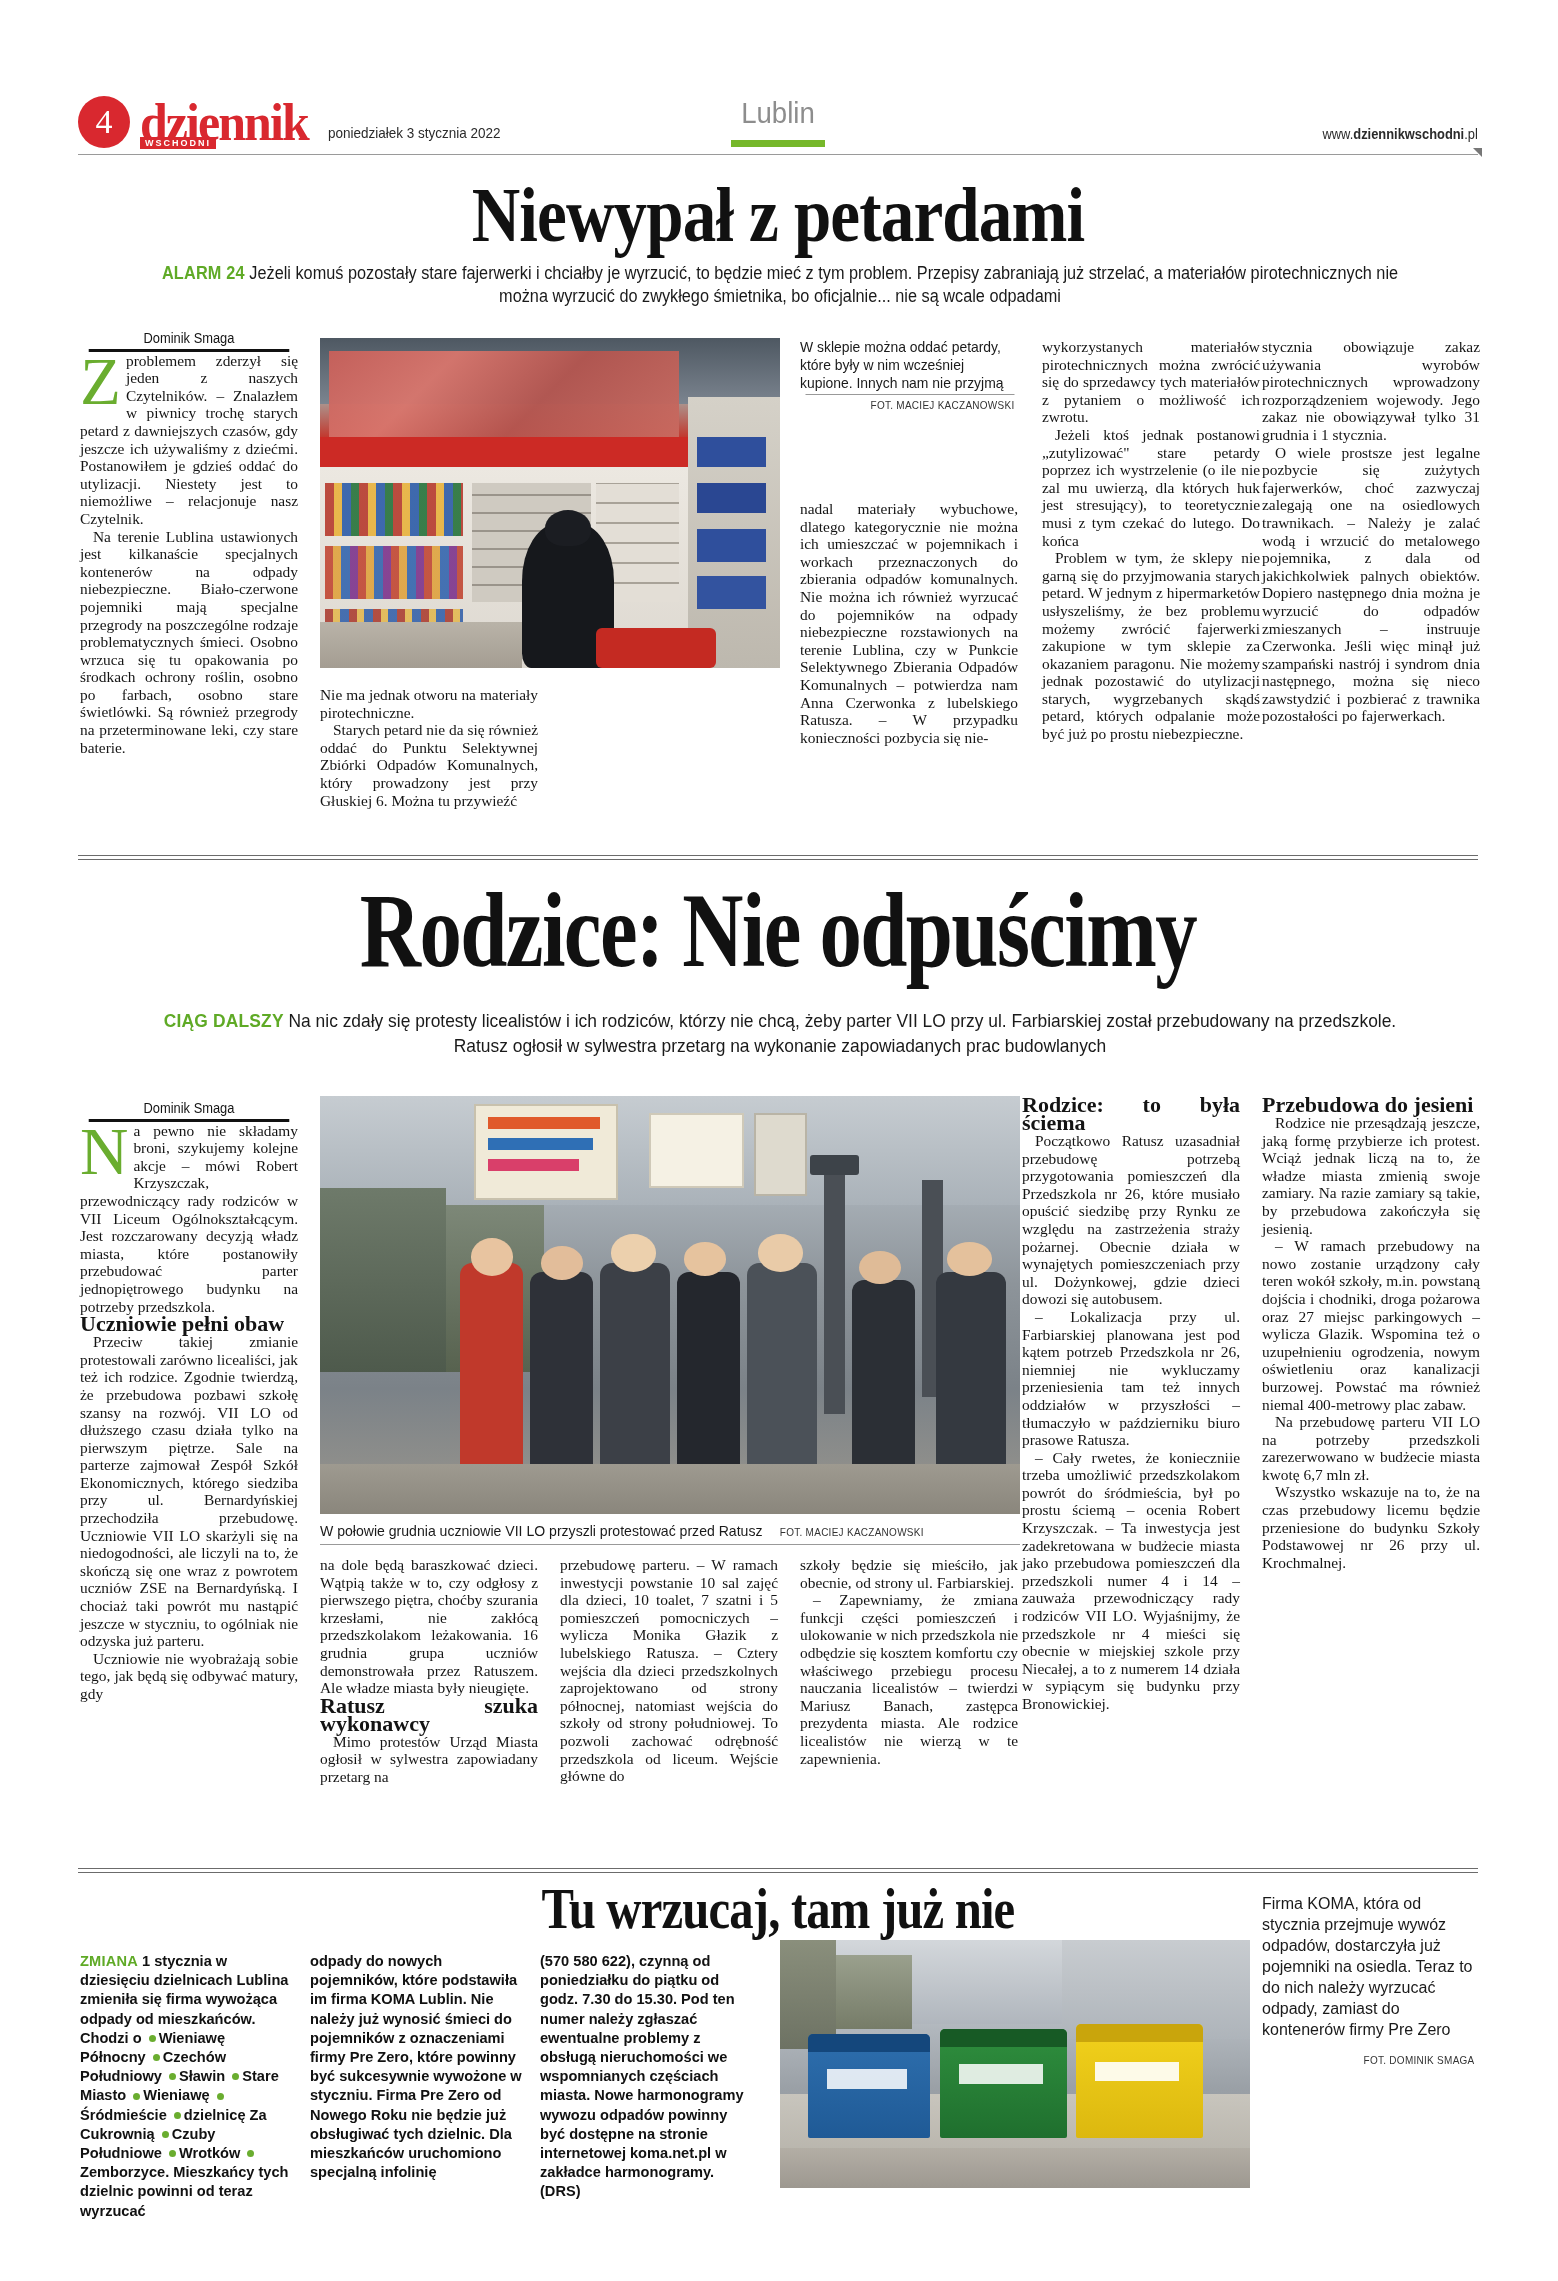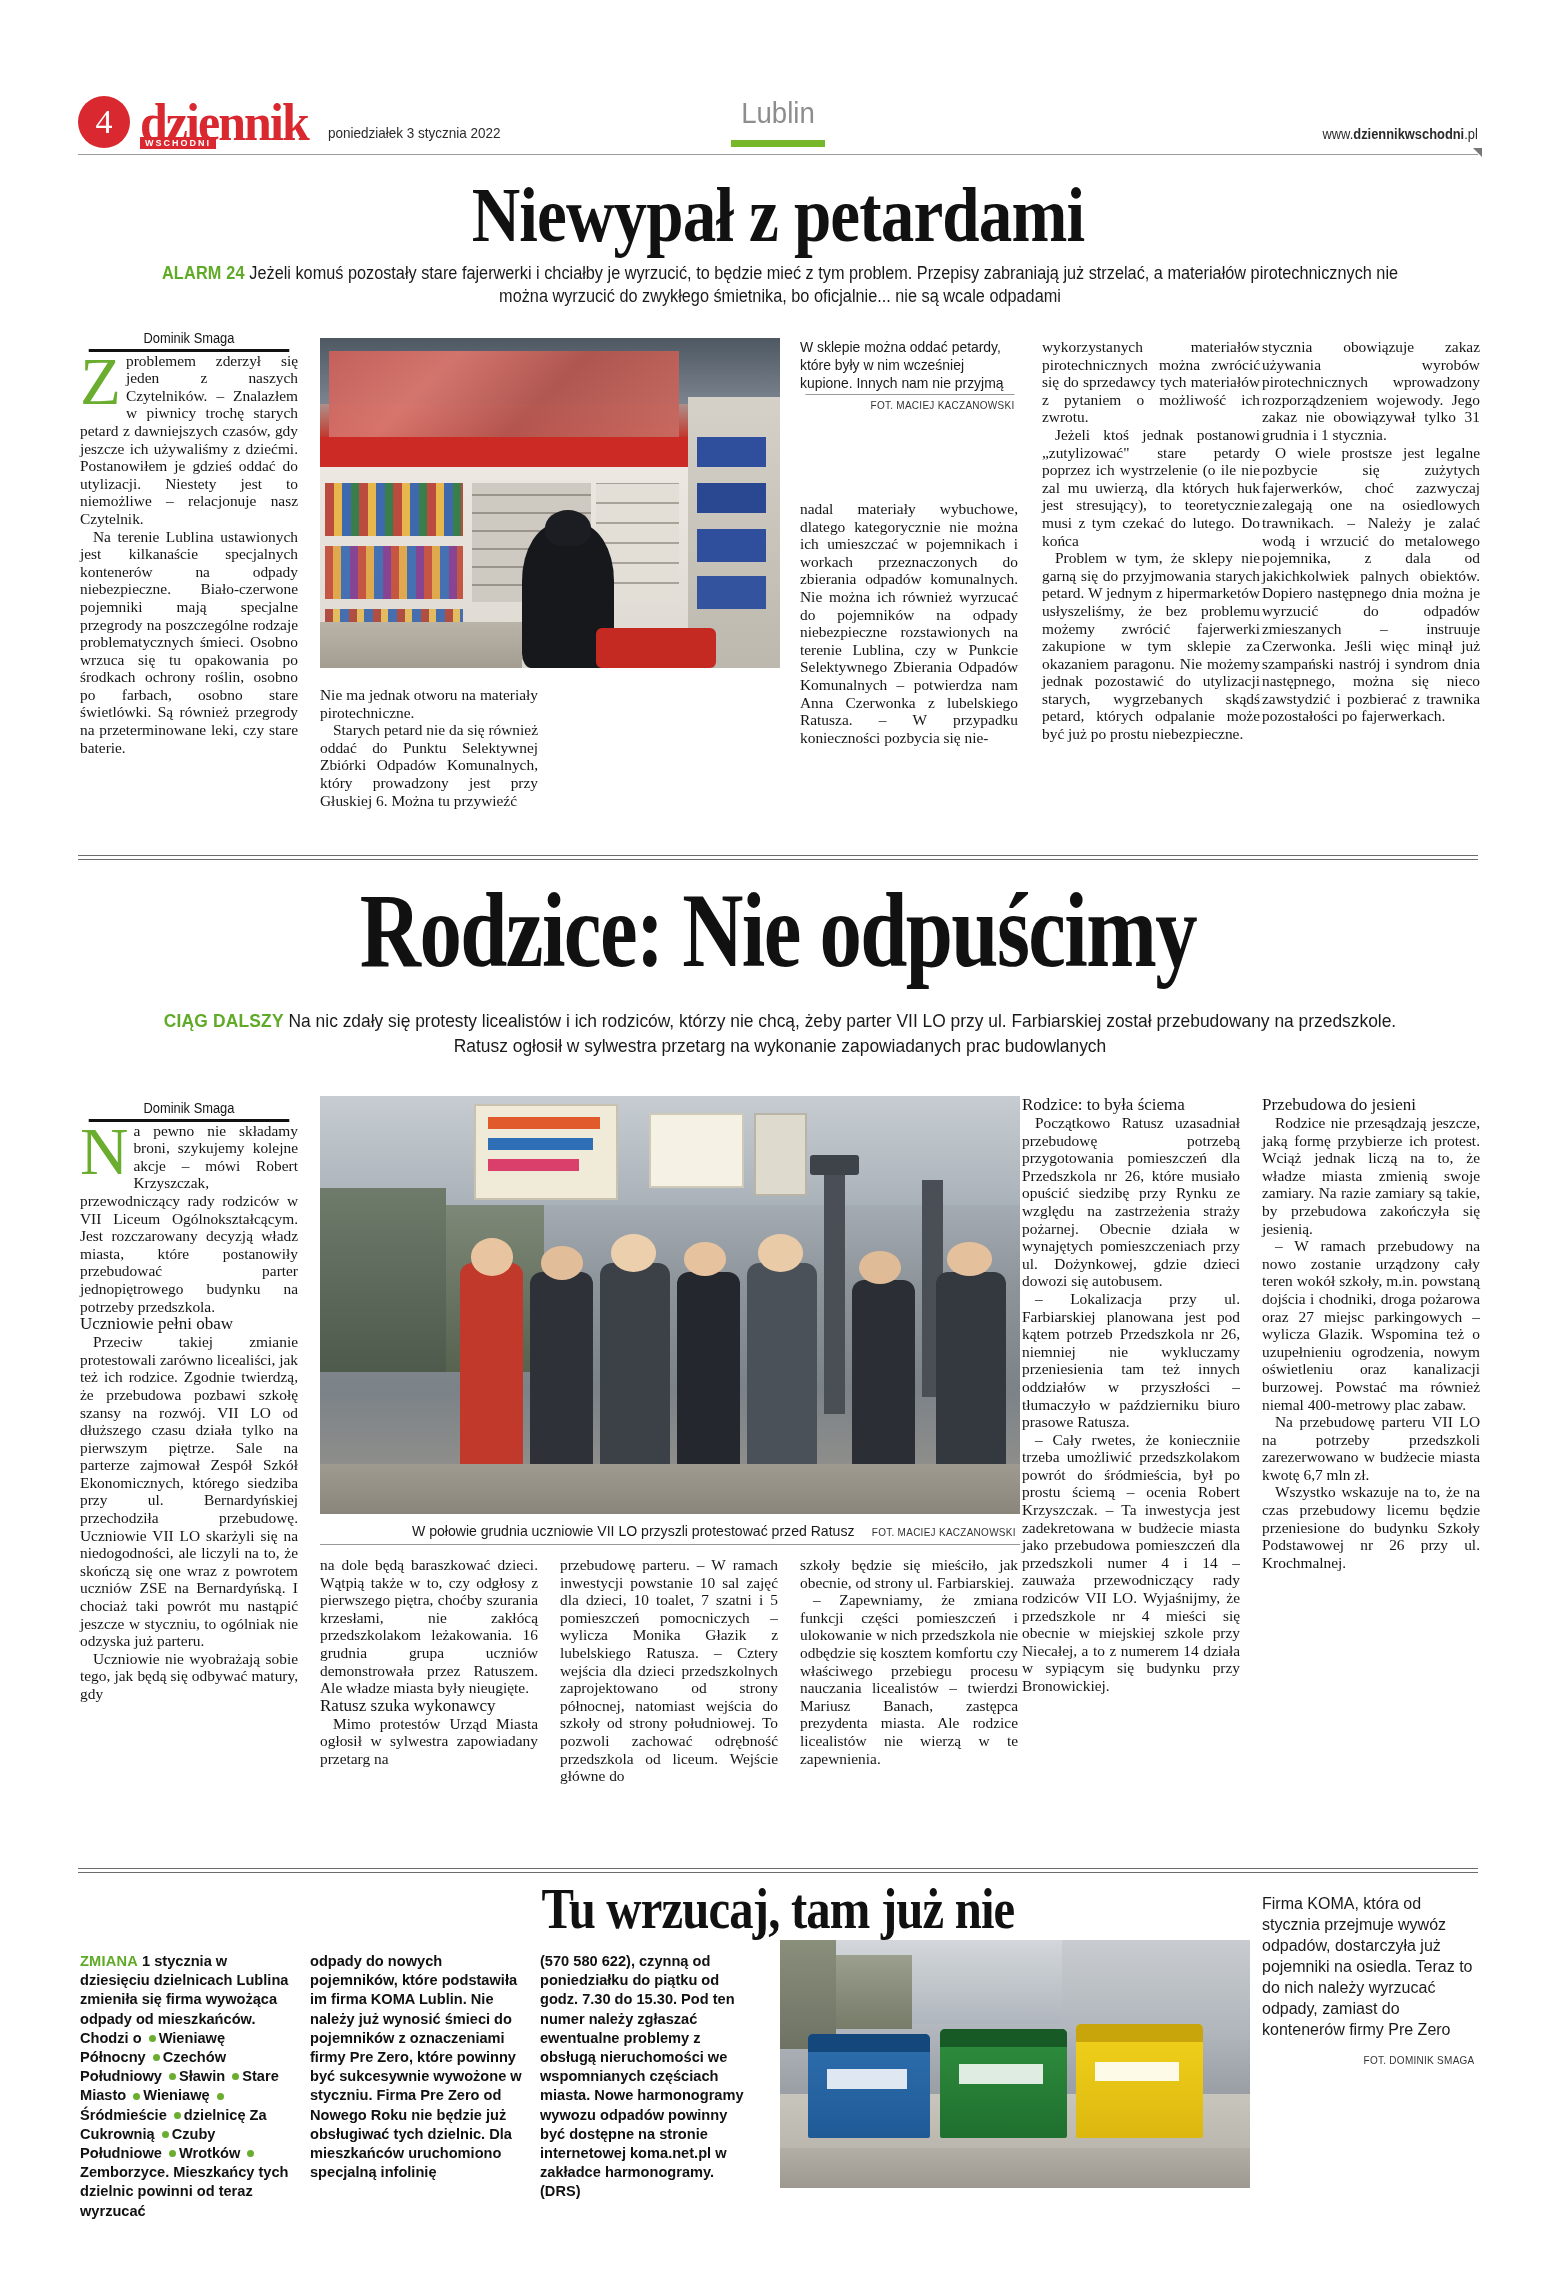--- a/index.html
+++ b/index.html
@@ -187,22 +187,22 @@
     float: left;
     font-family: "Liberation Serif", serif;
     font-size: 67px;
     line-height: 54px;
     font-weight: normal;
     color: #6aad2f;
     padding: 2px 5px 0 0;
   }
   .subhead {
     font-family: "Liberation Serif", serif;
-    font-weight: normal;
-    font-size: 17px;
+    font-weight: bold;
+    font-size: 22px;
     line-height: 18px;
     text-indent: 0 !important;
     margin-top: 6px;
     margin-bottom: 1px;
   }
 
   
   .photo { position: absolute; overflow: hidden; background:#ccc; }
   .cap {
     position: absolute;
@@ -419,21 +419,21 @@
     <div style="position:absolute;left:61%;top:40%;width:10%;height:60%;background:#4b5158;border-radius:12px 12px 0 0;"></div>
     <div style="position:absolute;left:62.5%;top:33%;width:6.5%;height:9%;background:#e9cba8;border-radius:50%;"></div>
     <div style="position:absolute;left:76%;top:44%;width:9%;height:56%;background:#2b2f35;border-radius:12px 12px 0 0;"></div>
     <div style="position:absolute;left:77%;top:37%;width:6%;height:8%;background:#dfbb97;border-radius:50%;"></div>
     <div style="position:absolute;left:88%;top:42%;width:10%;height:58%;background:#343940;border-radius:12px 12px 0 0;"></div>
     <div style="position:absolute;left:89.5%;top:35%;width:6.5%;height:8%;background:#e4c19c;border-radius:50%;"></div>
     <div style="position:absolute;left:0;top:88%;width:100%;height:12%;background:linear-gradient(#9e9a90,#8a867c);"></div>
   </div>
 
   <div class="cap" style="left:320px; top:1522px; width:700px;">
-    <div style="display:flex; align-items:baseline; justify-content:flex-end; border-bottom:1px solid #999; padding-bottom:3px;">
+    <div style="display:flex; align-items:baseline; justify-content:flex-start; border-bottom:1px solid #999; padding-bottom:3px;">
       <span style="transform:scaleX(0.97);transform-origin:left;">W połowie grudnia uczniowie VII LO przyszli protestować przed Ratusz</span>
       <span class="credit">FOT. MACIEJ KACZANOWSKI</span>
     </div>
   </div>
 
   <div class="col" style="left:1022px; top:1096px; width:218px;">
     <p class="subhead" style="margin-top:0;">Rodzice: to była ściema</p>
     <p>Początkowo Ratusz uzasadniał przebudowę potrzebą przygotowania pomieszczeń dla Przedszkola nr 26, które musiało opuścić siedzibę przy Rynku ze względu na zastrzeżenia straży pożarnej. Obecnie działa w wynajętych pomieszczeniach przy ul. Dożynkowej, gdzie dzieci dowozi się autobusem.</p>
     <p>– Lokalizacja przy ul. Farbiarskiej planowana jest pod kątem potrzeb Przedszkola nr 26, niemniej nie wykluczamy przeniesienia tam też innych oddziałów w przyszłości – tłumaczyło w październiku biuro prasowe Ratusza.</p>
     <p>– Cały rwetes, że konieczniie trzeba umożliwić przedszkolakom powrót do śródmieścia, był po prostu ściemą – ocenia Robert Krzyszczak. – Ta inwestycja jest zadekretowana w budżecie miasta jako przebudowa pomieszczeń dla przedszkoli numer 4 i 14 – zauważa przewodniczący rady rodziców VII LO. Wyjaśnijmy, że przedszkole nr 4 mieści się obecnie w miejskiej szkole przy Niecałej, a to z numerem 14 działa w sypiącym się budynku przy Bronowickiej.</p>

